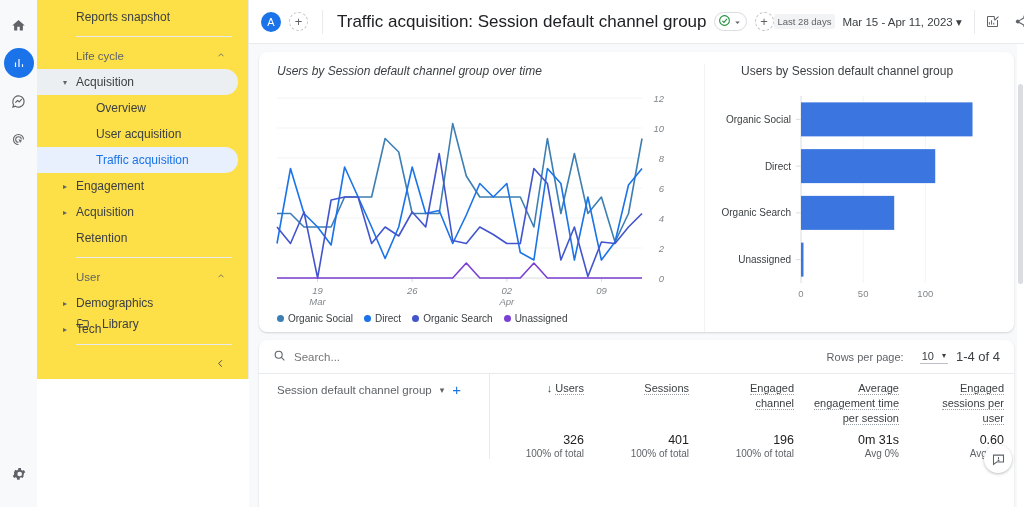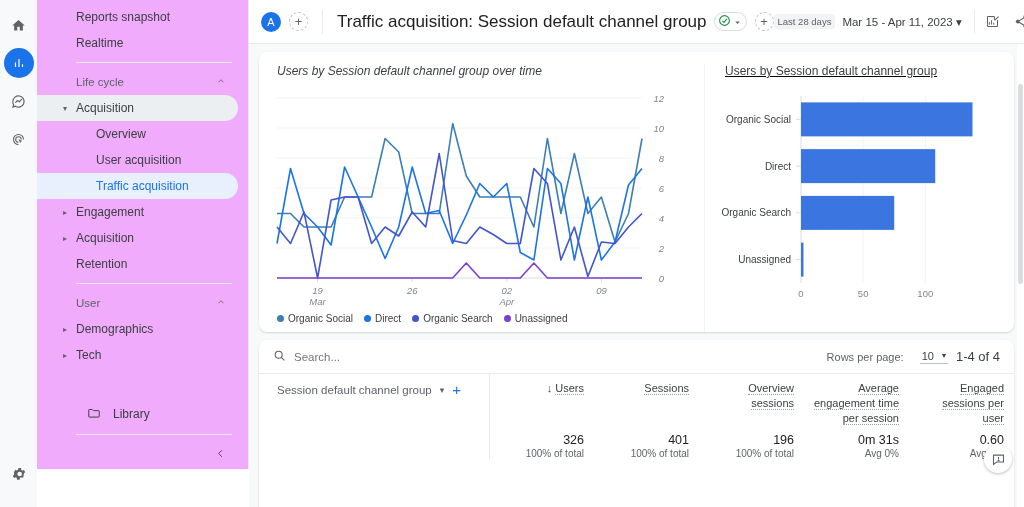--- a/index.html
+++ b/index.html
@@ -19,21 +19,21 @@
   .rail-btn {
     width: 30px; height: 30px; margin-bottom: 8px;
     display: flex; align-items: center; justify-content: center;
     border-radius: 50%; color: #5f6368; cursor: pointer;
   }
   .rail-btn.active { background: #1a73e8; color: #fff; }
   .rail-gear { position: absolute; bottom: 10px; left: 50%; transform: translateX(-50%); }
 
   
   .nav {
-    width: 212px; flex: 0 0 212px; height: 469px; background: #f0abfc;
+    width: 212px; flex: 0 0 212px; height: 379px; background: #fde047;
     border-right: 1px solid #e8eaed; position: relative;
     padding-top: 4px; font-size: 12px; color: #3c4043;
   }
   .nav-item {
     display: flex; align-items: center; height: 26px;
     padding-left: 39px; cursor: pointer; border-radius: 0 13px 13px 0;
     margin-right: 10px; white-space: nowrap;
   }
   .nav-item.sub { padding-left: 59px; }
   .nav-item.selected { background: #e8f0fe; color: #1a73e8; }
@@ -42,21 +42,21 @@
     display: flex; align-items: center; justify-content: space-between;
     height: 26px; padding-left: 39px; padding-right: 22px;
     color: #5f6368; font-size: 11.5px; cursor: pointer;
   }
   .nav-divider { height:1px; background:#e8eaed; margin: 6px 16px 6px 39px; }
   .caret { position: absolute; left: 26px; font-size: 8px; color:#5f6368; }
   .nav-item { position: relative; }
   .lib-row {
     display:flex; align-items:center; gap:12px; height:26px;
     padding-left: 39px; color:#3c4043; font-size:12px; cursor:pointer;
-    position:absolute; bottom: 42px; left:11px; right:0;
+    position:absolute; bottom: 42px; left:0; right:0;
   }
   .nav-bottom-div { position:absolute; bottom: 34px; left:39px; right:16px; height:1px; background:#e8eaed; }
   .collapse-btn { position:absolute; bottom: 6px; right: 22px; color:#5f6368; cursor:pointer; font-size:13px; }
 
   
   .main { flex: 1 1 auto; height:507px; background:#fff; position: relative; overflow: hidden; }
 
   .topbar {
     height: 44px; display:flex; align-items:center; gap: 0px;
     padding: 0 10px 0 12px; border-bottom: 1px solid #e8eaed; background:#fff;
@@ -87,21 +87,21 @@
 
   .content { background:#f8f9fa; height: 463px; padding: 8px 10px 0 10px; position:relative; }
   .card {
     background:#fff; border-radius: 8px; box-shadow: 0 1px 2px rgba(60,64,67,.20);
     position:relative;
   }
   .charts-card { height: 280px; display:flex; padding: 12px 0 0 0; }
   .chart-title { font-size: 12px; color:#3c4043; }
 
   .line-panel { width: 445px; flex:0 0 445px; padding-left: 18px; position:relative;font-style:italic; }
-  .bar-panel { flex:1 1 auto; padding-left: 20px; position:relative; border-left: 1px solid #f1f3f4; text-decoration: underline; }
+  .bar-panel { flex:1 1 auto; padding-left: 36px; position:relative; border-left: 1px solid #f1f3f4; }
 
   .legend { display:flex; gap: 11px; position:absolute; left:18px; bottom: 8px; }
   .legend-item { display:flex; align-items:center; gap:4px; font-size:10px; color:#3c4043; cursor:pointer; }
   .dot { width:7px; height:7px; border-radius:50%; flex:0 0 7px; }
 
   .table-card { margin-top: 8px; height: 175px; }
   .table-top {
     height: 34px; display:flex; align-items:center; padding: 0 14px;
     border-bottom: 1px solid #e8eaed; gap: 8px;
   }
@@ -170,23 +170,20 @@
     <div class="rail-btn rail-gear" title="Admin">
       <svg width="16" height="16" viewBox="0 0 24 24" fill="currentColor">
           <path d="M19.4 13a7.8 7.8 0 0 0 0-2l2-1.6-2-3.4-2.4 1a7.6 7.6 0 0 0-1.7-1L14.9 3h-3.8l-.4 2.6c-.6.2-1.2.6-1.7 1l-2.4-1-2 3.4L4.6 11a7.8 7.8 0 0 0 0 2l-2 1.6 2 3.4 2.4-1c.5.4 1.1.7 1.7 1l.4 2.6h3.8l.4-2.6c.6-.3 1.2-.6 1.7-1l2.4 1 2-3.4-2-1.6zM13 15.5a3.5 3.5 0 1 1 0-7 3.5 3.5 0 0 1 0 7z"></path>
         </svg>
     </div>
   </div>
 
   <div class="nav">
     <div class="nav-item">
       <span>Reports snapshot</span>
-    </div>
-    <div class="nav-item">
-      <span>Realtime</span>
     </div>
     <div class="nav-divider"></div>
 
     <div class="nav-sect">
       <span>Life cycle</span>
       <span>
         <svg width="10" height="10" viewBox="0 0 24 24" fill="none" stroke="#5f6368" stroke-width="2">
             <polyline points="6,15 12,9 18,15"></polyline>
           </svg>
       </span>
@@ -413,21 +410,21 @@
               </div>
             </td>
             <td class="m-head">
               <span>↓</span>
               <span class="u">Users</span>
             </td>
             <td class="m-head">
               <span class="u">Sessions</span>
             </td>
             <td class="m-head">
-              <span class="u">Overview sessions</span>
+              <span class="u">Engaged channel</span>
             </td>
             <td class="m-head">
               <span class="u">Average engagement time per session</span>
             </td>
             <td class="m-head">
               <span class="u">Engaged sessions per user</span>
             </td>
           </tr>
           <tr>
             <td class="dim-cell"></td>

